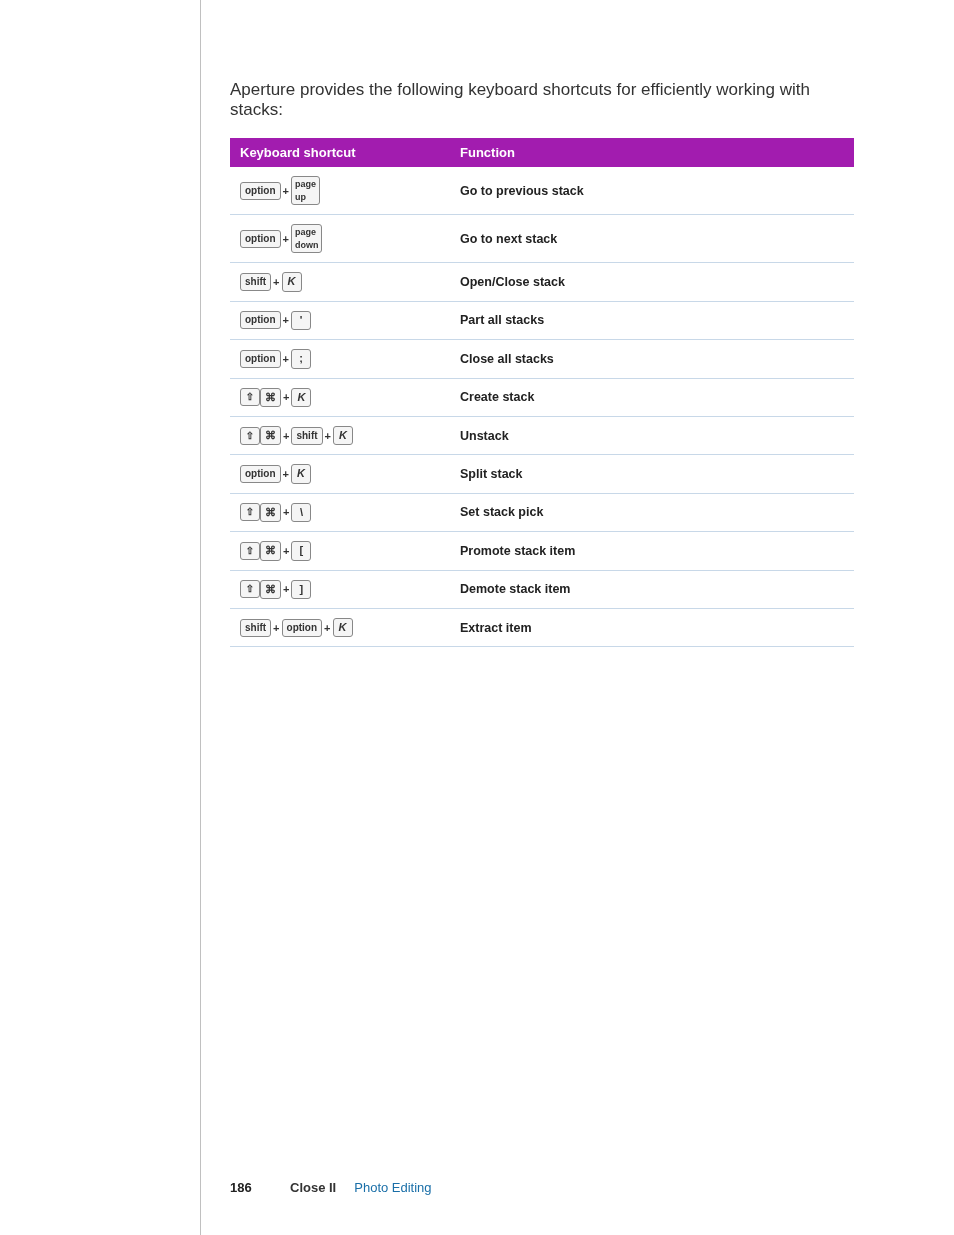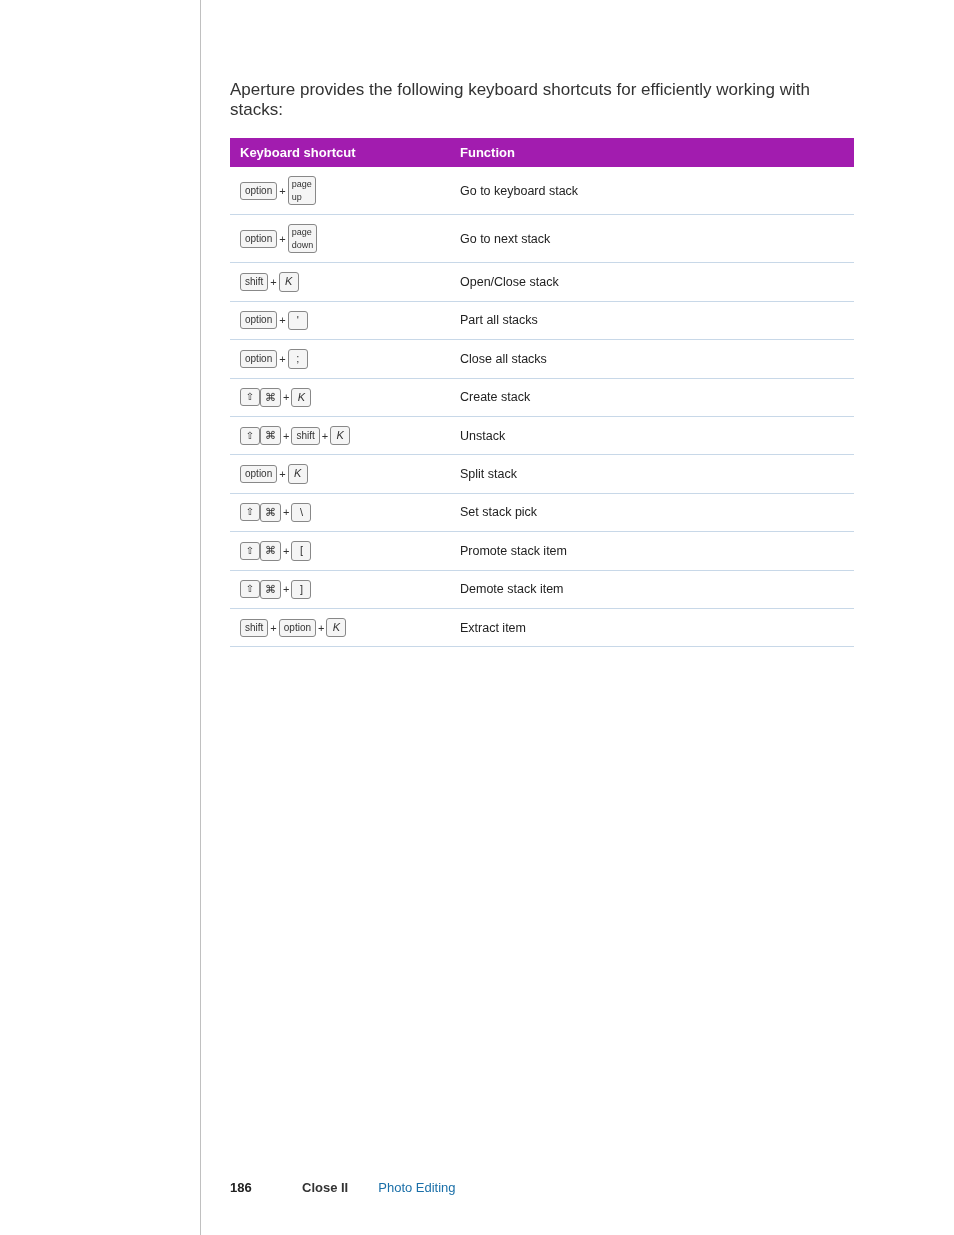--- a/index.html
+++ b/index.html
@@ -54,20 +54,21 @@
       font-size: 13px;
     }
 
     .shortcut-table tbody tr {
       border-bottom: 1px solid #c8d8e8;
     }
 
     .shortcut-table tbody td {
       padding: 9px 10px;
       vertical-align: middle;
+      font-weight: bold;
     }
 
     .shortcut-table tbody td:first-child {
       width: 220px;
       white-space: nowrap;
     }
 
     .kbd {
       display: inline-flex;
       align-items: center;
@@ -105,21 +106,21 @@
     }
 
     
     .page-footer {
       position: absolute;
       bottom: 40px;
       left: 0;
       right: 16px;
       padding: 0 0 0 230px;
       display: flex;
-      gap: 12px;
+      gap: 0;
     }
 
     .page-number {
       font-size: 13px;
       font-weight: bold;
       color: #222;
       min-width: 60px;
     }
 
     .footer-part {
@@ -162,21 +163,21 @@
     <tbody>
 
       <tr>
         <td>
           <span class="key-combo">
             <span class="kbd">option</span>
             <span class="plus">+</span>
             <span class="kbd kbd-small">page<br>up</span>
           </span>
         </td>
-        <td>Go to keyboard stack</td>
+        <td>Go to previous stack</td>
       </tr>
 
       <tr>
         <td>
           <span class="key-combo">
             <span class="kbd">option</span>
             <span class="plus">+</span>
             <span class="kbd kbd-small">page<br>down</span>
           </span>
         </td>

